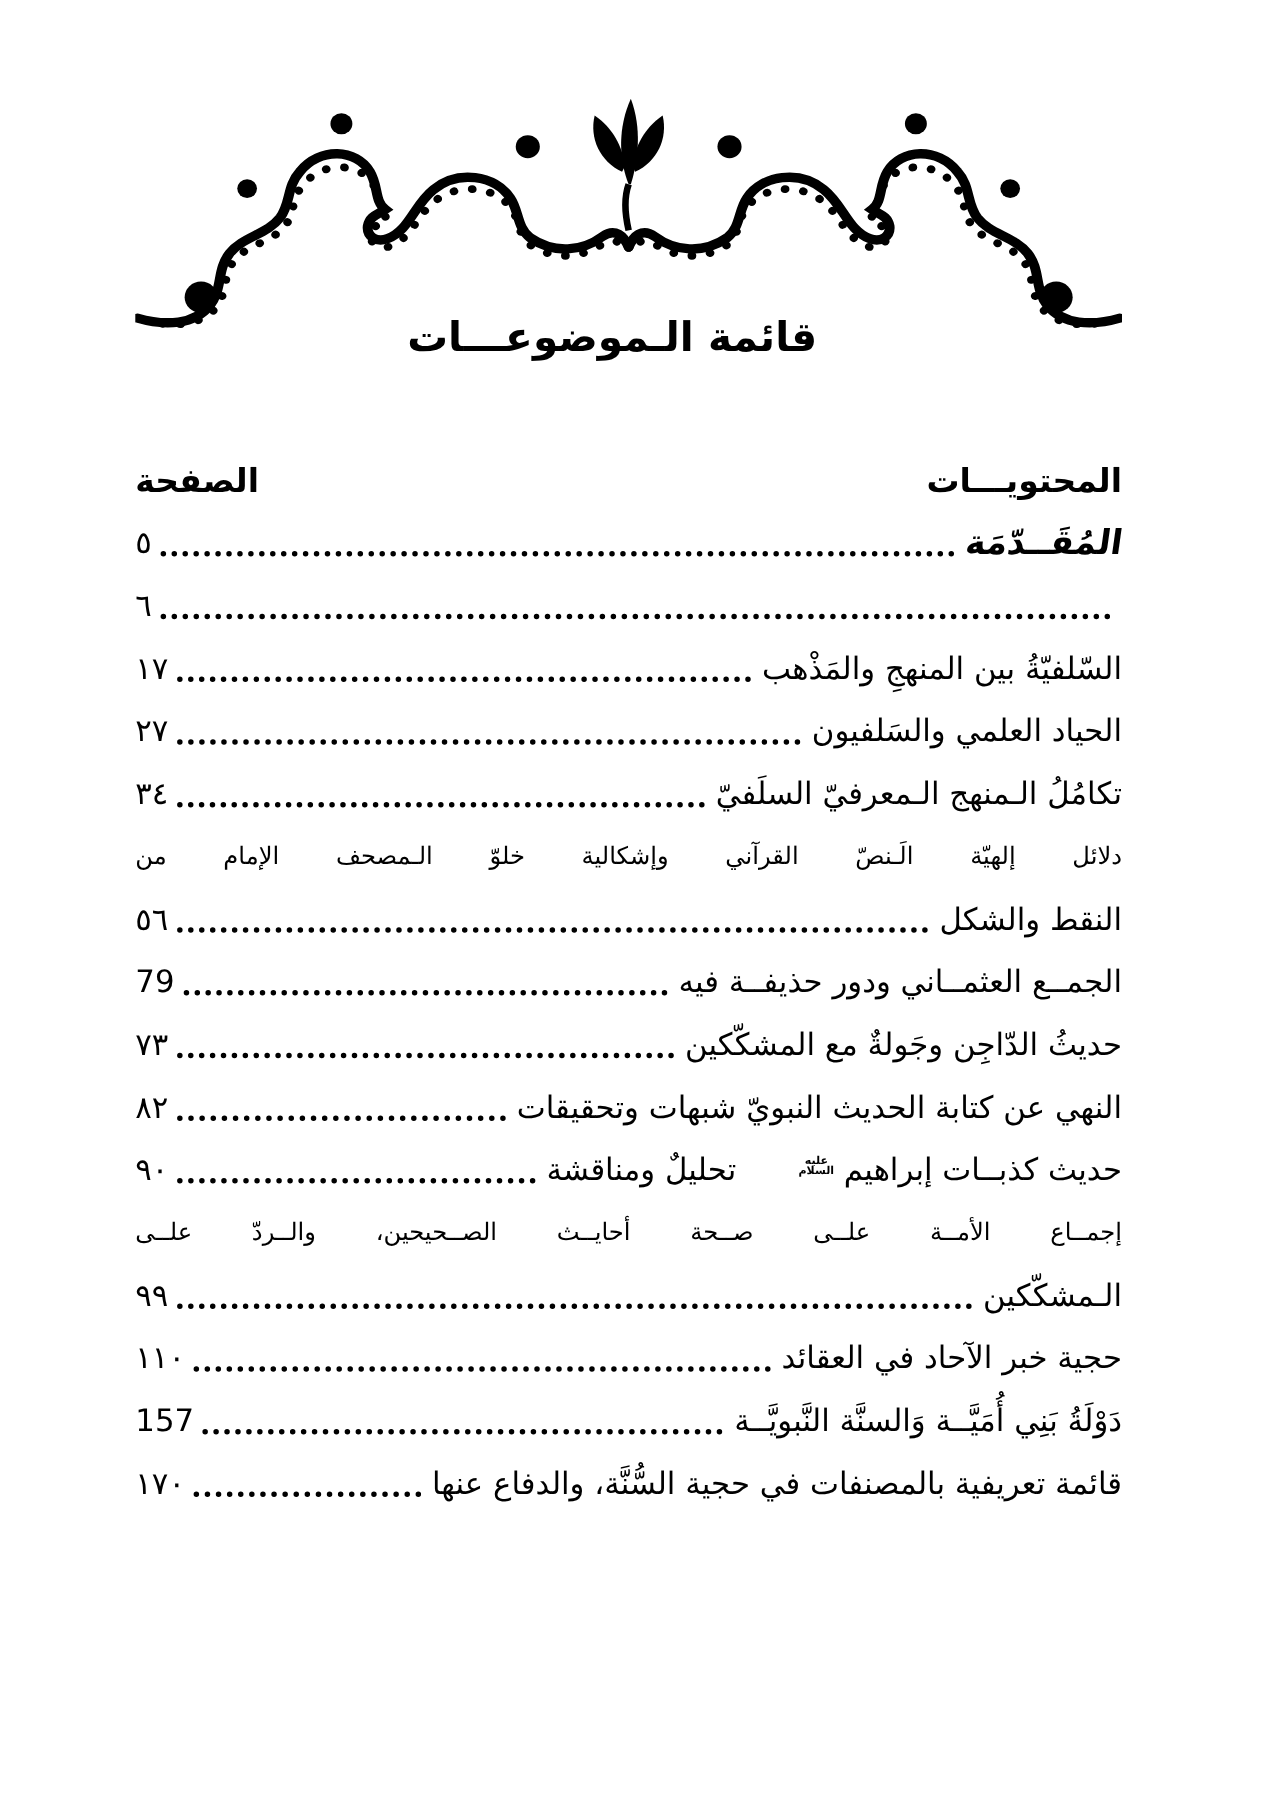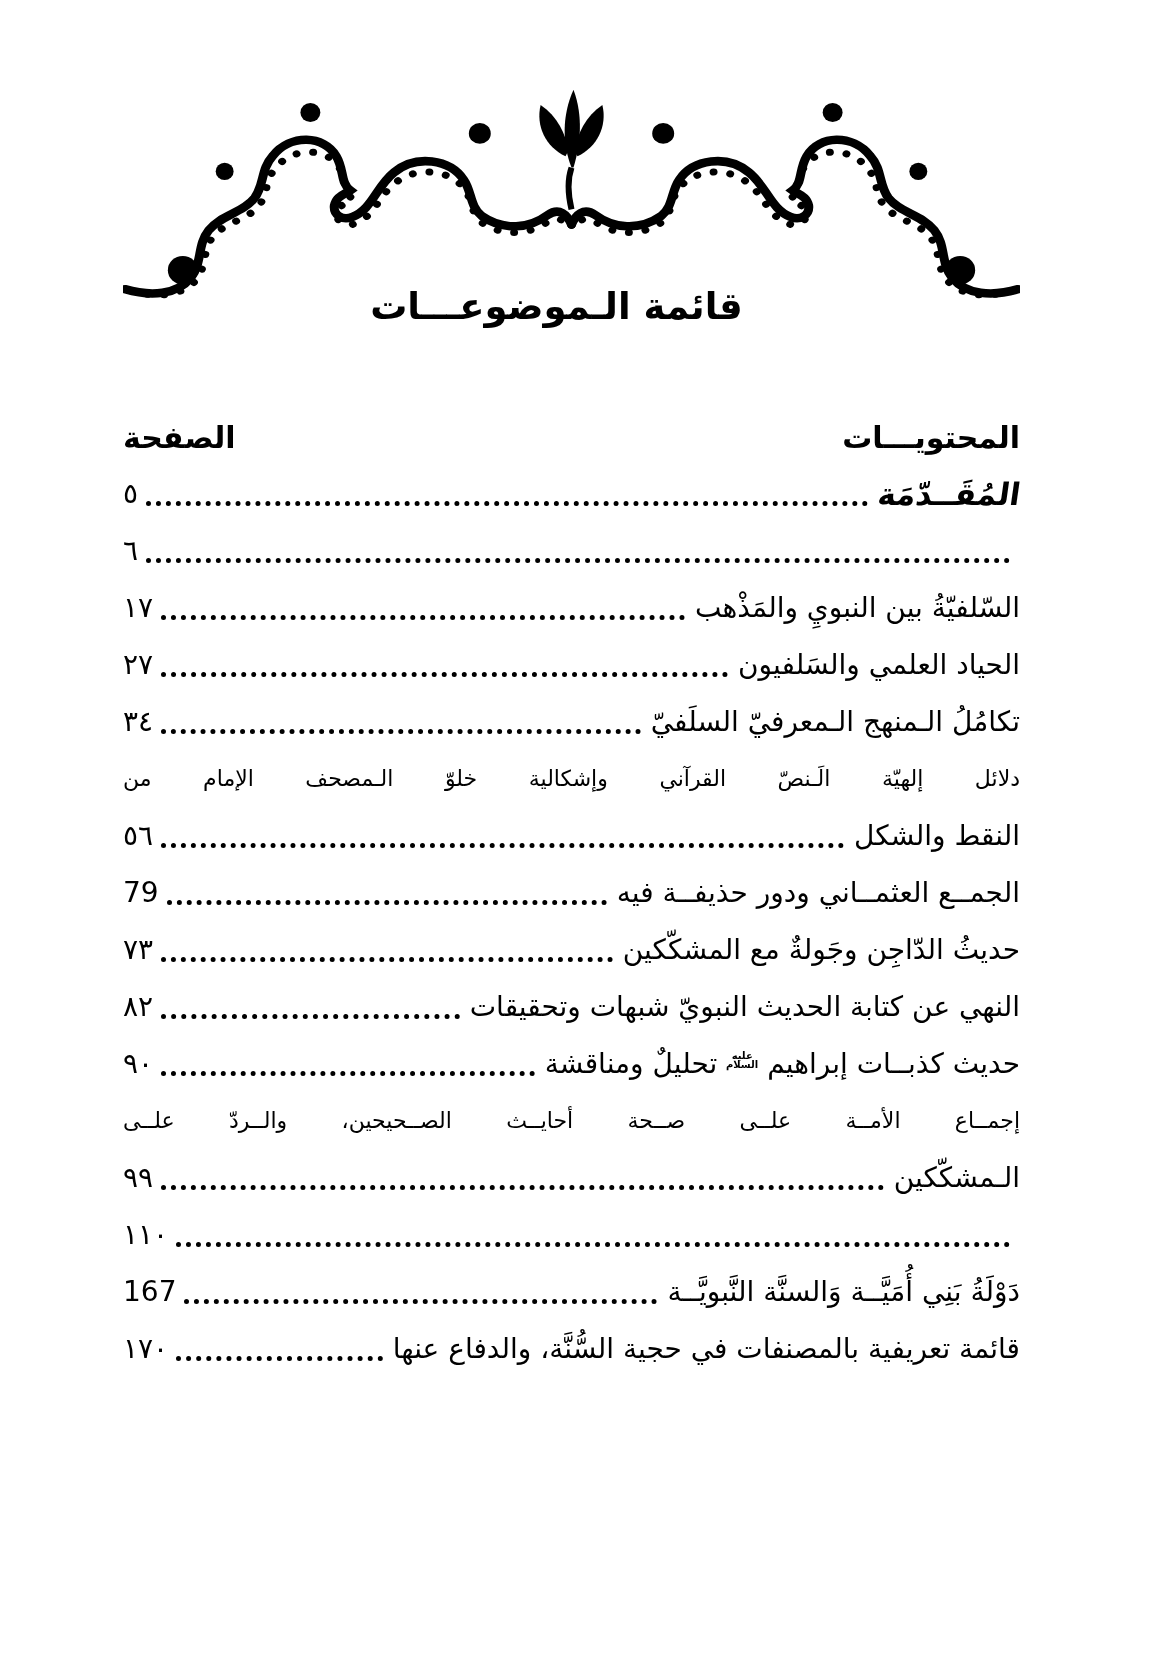--- a/index.html
+++ b/index.html
@@ -56,20 +56,21 @@
     display:block;
   }
   .row-full span{display:inline-block;width:100%;text-align:justify;text-align-last:justify;}
   .honorific{
     display:inline-block;width:32px;
     font-size:10px;line-height:9px;
     text-align:center;font-weight:bold;
     vertical-align:middle;
     transform:translateY(-5px);
     white-space:normal;
+    margin-left:48px;
   }
 </style>
 </head>
 <body>
 
 <div class="ornament-wrap">
   <svg viewBox="0 0 900 240" preserveAspectRatio="none">
     <g id="halfO">
 
       <path d="M2,216 C28,224 54,222 68,204 C80,188 74,170 86,154
@@ -117,21 +118,21 @@
     <span class="dots"></span>
     <span class="pagenum">٥</span>
   </div>
 
   <div class="toc-row">
     <span class="dots"></span>
     <span class="pagenum">٦</span>
   </div>
 
   <div class="toc-row">
-    <span class="title">السّلفيّةُ بين النبويِ والمَذْهب</span>
+    <span class="title">السّلفيّةُ بين المنهجِ والمَذْهب</span>
     <span class="dots"></span>
     <span class="pagenum">١٧</span>
   </div>
 
   <div class="toc-row">
     <span class="title">الحياد العلمي والسَلفيون</span>
     <span class="dots"></span>
     <span class="pagenum">٢٧</span>
   </div>
 
@@ -179,28 +180,29 @@
     <span>إجمــاع الأمــة علــى صــحة أحايــث الصــحيحين، والــردّ علــى</span>
   </div>
 
   <div class="toc-row">
     <span class="title">الـمشكّكين</span>
     <span class="dots"></span>
     <span class="pagenum">٩٩</span>
   </div>
 
   <div class="toc-row">
+    <span class="title">حجية خبر الآحاد في العقائد</span>
     <span class="dots"></span>
     <span class="pagenum">١١٠</span>
   </div>
 
   <div class="toc-row">
     <span class="title">دَوْلَةُ بَنِي أُمَيَّــة وَالسنَّة النَّبويَّــة</span>
     <span class="dots"></span>
-    <span class="pagenum">167</span>
+    <span class="pagenum">157</span>
   </div>
 
   <div class="toc-row">
     <span class="title">قائمة تعريفية بالمصنفات في حجية السُّنَّة، والدفاع عنها</span>
     <span class="dots"></span>
     <span class="pagenum">١٧٠</span>
   </div>
 
 </div>
 

